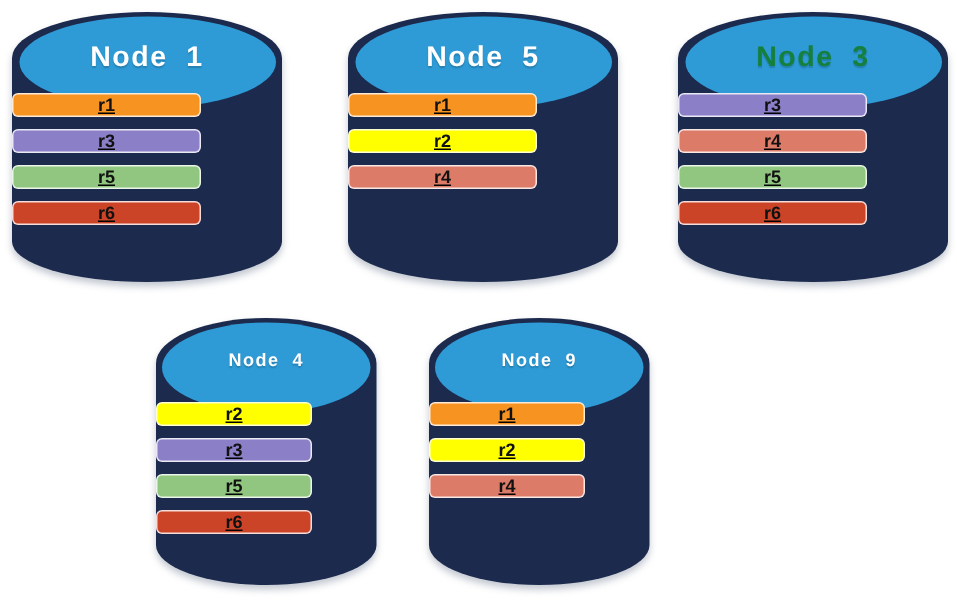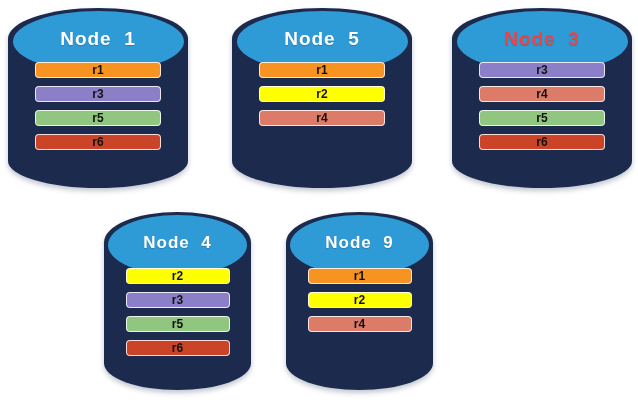--- a/index.html
+++ b/index.html
@@ -65,21 +65,21 @@
     text-shadow: 0 1px 1px rgba(0, 0, 0, 0.18);
   }
 
   
   .shard-list {
     position: absolute;
     left: 0;
     width: 100%;
     display: flex;
     flex-direction: column;
-    align-items: center;
+    text-decoration: underline;
   }
 
   .shard {
     position: relative;
     box-sizing: border-box;
     border-radius: 4px;
     border: 1px solid rgba(255, 255, 255, 0.82);
     display: flex;
     align-items: center;
     justify-content: center;
@@ -89,21 +89,21 @@
   }
 
   
   .row-top .cyl-wrap { width: 180px; height: 180px; }
   .row-top .node-label { font-size: 19px; }
   .row-top .shard-list { top: 54px; gap: 8px; }
   .row-top .shard { width: 126px; height: 16px; font-size: 12px; }
 
   
   .row-bot .cyl-wrap { width: 147px; height: 178px; }
-  .row-bot .node-label { font-size: 17px; }
+  .row-bot .node-label { font-size: 12px; }
   .row-bot .shard-list { top: 56px; gap: 8px; }
   .row-bot .shard { width: 104px; height: 16px; font-size: 12px; }
 
   .node-label-inner { position: absolute; top: 11%; left: 0; width: 100%;
     text-align: center; }
   .row-bot .node-label-inner { top: 12%; }
 </style>
 </head>
 <body>
 
@@ -130,21 +130,21 @@
           <div class="shard" style="background: rgb(247, 147, 33);">r1</div>
           <div class="shard" style="background: rgb(255, 255, 0);">r2</div>
           <div class="shard" style="background: rgb(220, 123, 104);">r4</div>
         </div>
       </div>
     </div>
     <div class="node row-top" style="left: 452px; top: 8px;">
       <div class="cyl-wrap" style="position: relative;">
         <div class="cyl-body" style="background: rgb(28, 42, 78);"></div>
         <div class="cyl-top" style="background: rgb(46, 155, 214);"></div>
-        <div class="node-label"><div class="node-label-inner" style="color: #ef4444;">Node  3</div></div>
+        <div class="node-label"><div class="node-label-inner" style="color: #15803d;">Node  3</div></div>
         <div class="shard-list">
           <div class="shard" style="background: rgb(139, 127, 199);">r3</div>
           <div class="shard" style="background: rgb(220, 123, 104);">r4</div>
           <div class="shard" style="background: rgb(144, 198, 127);">r5</div>
           <div class="shard" style="background: rgb(204, 68, 40);">r6</div>
         </div>
       </div>
     </div>
     <div class="node row-bot" style="left: 104px; top: 212px;">
       <div class="cyl-wrap" style="position: relative;">

